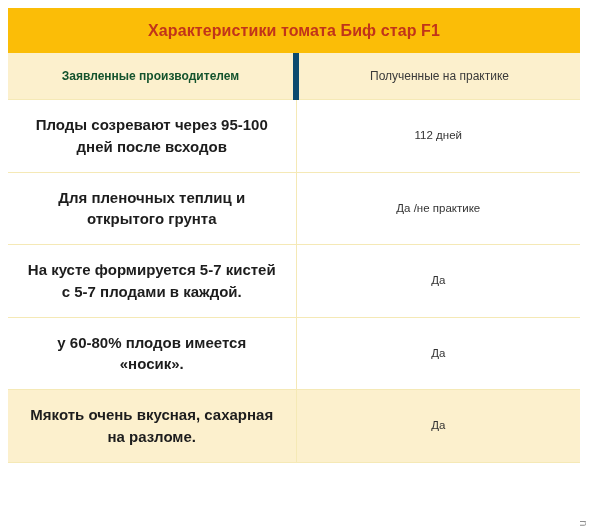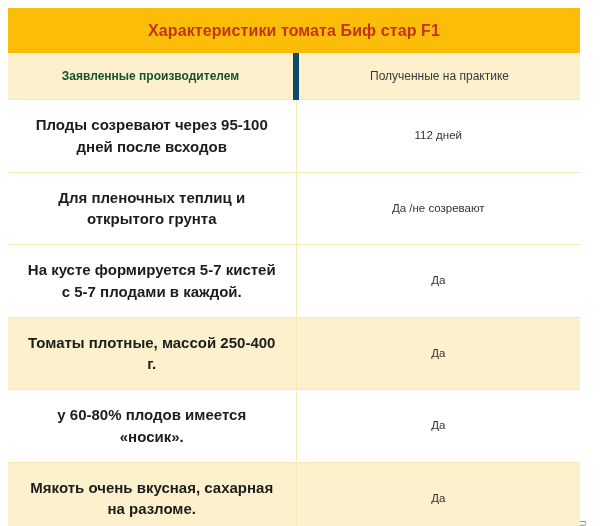--- a/index.html
+++ b/index.html
@@ -126,28 +126,24 @@
         <td class="hdr-left">Заявленные производителем</td>
         <td class="hdr-right">Полученные на практике</td>
       </tr>
 
       <tr class="data-row bg-white">
         <td class="cell-claimed">Плоды созревают через 95-100 дней после всходов</td>
         <td class="cell-actual">112 дней</td>
       </tr>
       <tr class="data-row bg-white">
         <td class="cell-claimed">Для пленочных теплиц и открытого грунта</td>
-        <td class="cell-actual">Да /не созревают</td>
+        <td class="cell-actual">Да /не практике</td>
       </tr>
       <tr class="data-row bg-white">
         <td class="cell-claimed">На кусте формируется 5-7 кистей с 5-7 плодами в каждой.</td>
-        <td class="cell-actual">Да</td>
-      </tr>
-      <tr class="data-row bg-cream">
-        <td class="cell-claimed">Томаты плотные, массой 250-400 г.</td>
         <td class="cell-actual">Да</td>
       </tr>
       <tr class="data-row bg-white">
         <td class="cell-claimed">у 60-80% плодов имеется «носик».</td>
         <td class="cell-actual">Да</td>
       </tr>
       <tr class="data-row bg-cream">
         <td class="cell-claimed">Мякоть очень вкусная, сахарная на разломе.</td>
         <td class="cell-actual">Да</td>
       </tr>

